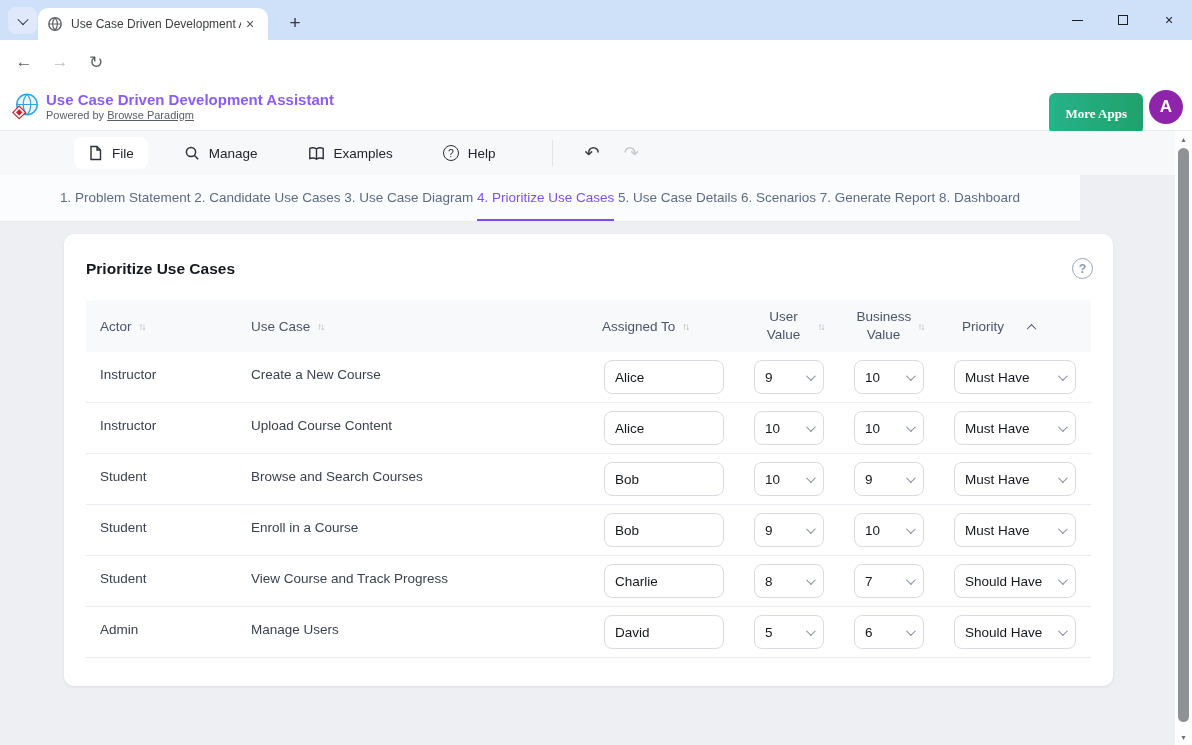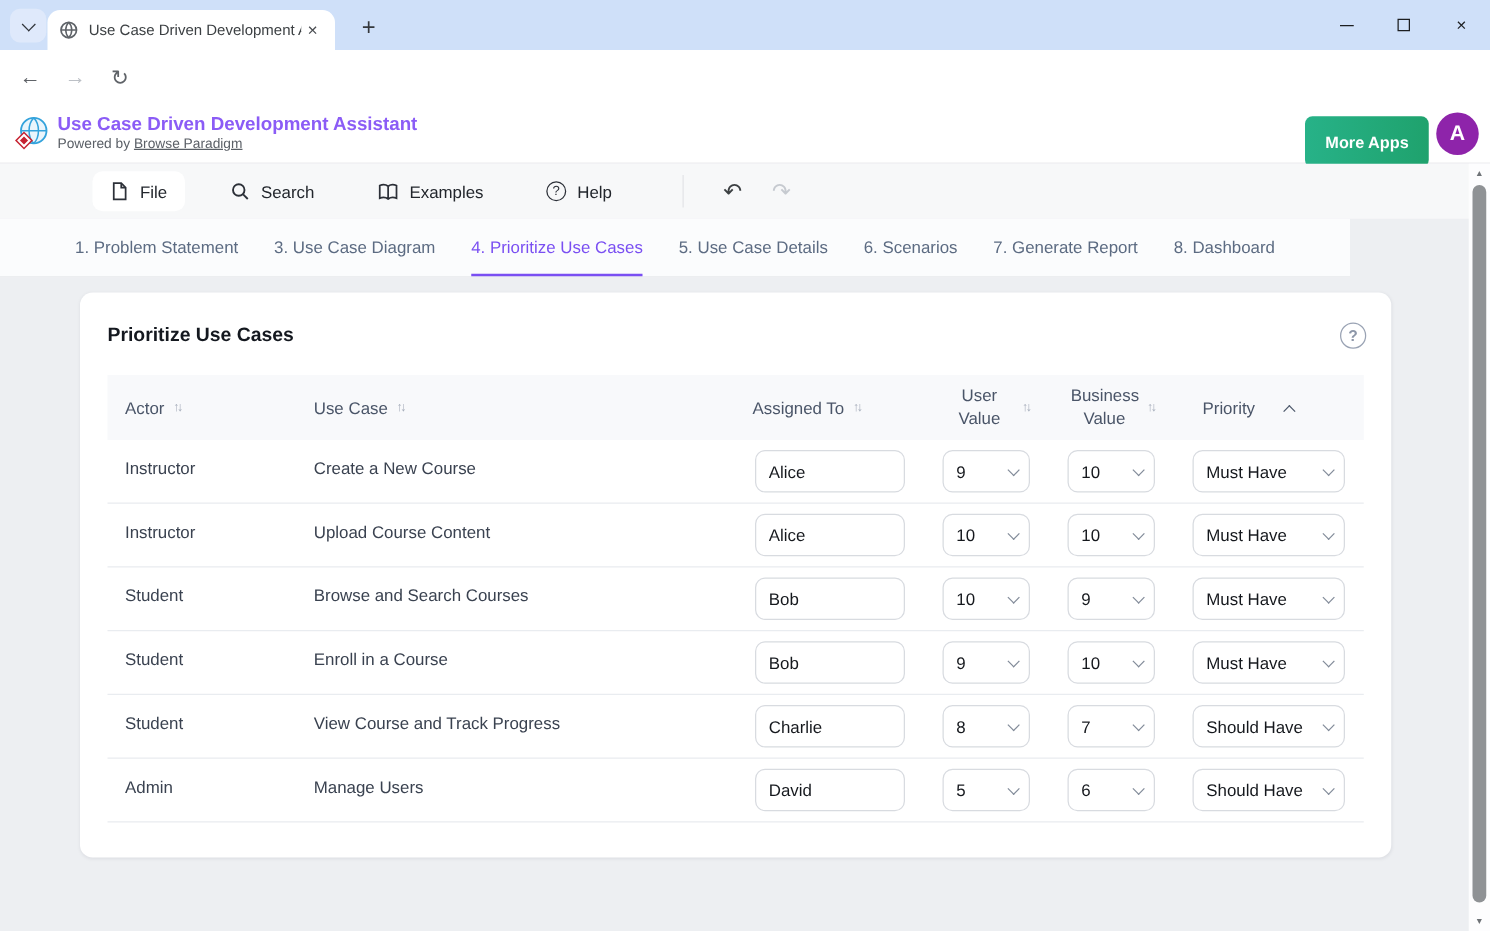--- a/index.html
+++ b/index.html
@@ -43,21 +43,21 @@
   
   .appheader { position:absolute; left:0; top:84px; width:1192px; height:47px; background:#fff;
                border-bottom:1px solid #ececee; }
   .applogo { position:absolute; left:10px; top:8px; }
   .apptitles { position:absolute; left:46px; top:7px; }
   .apptitle { font-size:15px; font-weight:bold; color:#8b5cf6; }
   .powered { font-size:11px; color:#5a5f66; margin-top:1px; }
   .powered a { color:#5a5f66; text-decoration:underline; cursor:pointer; }
   .moreapps { position:absolute; right:49px; top:9px; height:41px; padding:0 16px; border:none; border-radius:6px;
               background:linear-gradient(90deg,#27b288,#1fa26d); color:#fff; font-size:13px; font-weight:bold;
-              font-family:Liberation Sans, sans-serif; cursor:pointer; }
+              font-family:Liberation Serif, serif; cursor:pointer; }
   .app-avatar { position:absolute; right:9px; top:6px; width:34px; height:34px; border-radius:50%;
                 background:#8e24aa; color:#fff; font-size:17px; font-weight:bold; display:flex;
                 align-items:center; justify-content:center; cursor:pointer; }
 
   
   .menubar { position:absolute; left:0; top:131px; width:1192px; height:44px; background:#f7f8f9;
              display:flex; align-items:center; padding-left:74px; }
   .mitem { display:flex; align-items:center; gap:9px; font-size:13.5px; color:#22262c; cursor:pointer;
            padding:8px 14px; border-radius:8px; }
   .mitem.filepill { background:#fff; }
@@ -231,41 +231,42 @@
     </span>
     <span>File</span>
   </div>
   <div class="mitem">
     <span>
       <svg width="16" height="16" viewBox="0 0 16 16">
         <circle cx="7" cy="7" r="4.6" fill="none" stroke="#2c3038" stroke-width="1.5"></circle>
         <path d="M10.5 10.5 L14.2 14.2" stroke="#2c3038" stroke-width="1.5"></path>
       </svg>
     </span>
-    <span>Search</span>
+    <span>Manage</span>
   </div>
   <div class="mitem">
     <span>
       <svg width="17" height="15" viewBox="0 0 17 15">
         <path d="M8.5 3 C6.6 1.6 4.2 1.5 1.8 2.4 V12.6 C4.2 11.7 6.6 11.8 8.5 13.2 C10.4 11.8 12.8 11.7 15.2 12.6 V2.4 C12.8 1.5 10.4 1.6 8.5 3 Z M8.5 3 V13.2" fill="none" stroke="#2c3038" stroke-width="1.4"></path>
       </svg>
     </span>
     <span>Examples</span>
   </div>
   <div class="mitem">
     <span class="helpcircle">?</span>
     <span>Help</span>
   </div>
   <span class="msep"></span>
   <span class="undo">↶</span>
   <span class="redo">↷</span>
 </div>
 
 <div class="stepnav">
   <div class="step">1. Problem Statement</div>
+  <div class="step">2. Candidate Use Cases</div>
   <div class="step">3. Use Case Diagram</div>
   <div class="step active">4. Prioritize Use Cases</div>
   <div class="step">5. Use Case Details</div>
   <div class="step">6. Scenarios</div>
   <div class="step">7. Generate Report</div>
   <div class="step">8. Dashboard</div>
 </div>
 
 <div class="main">
   <div class="card">

